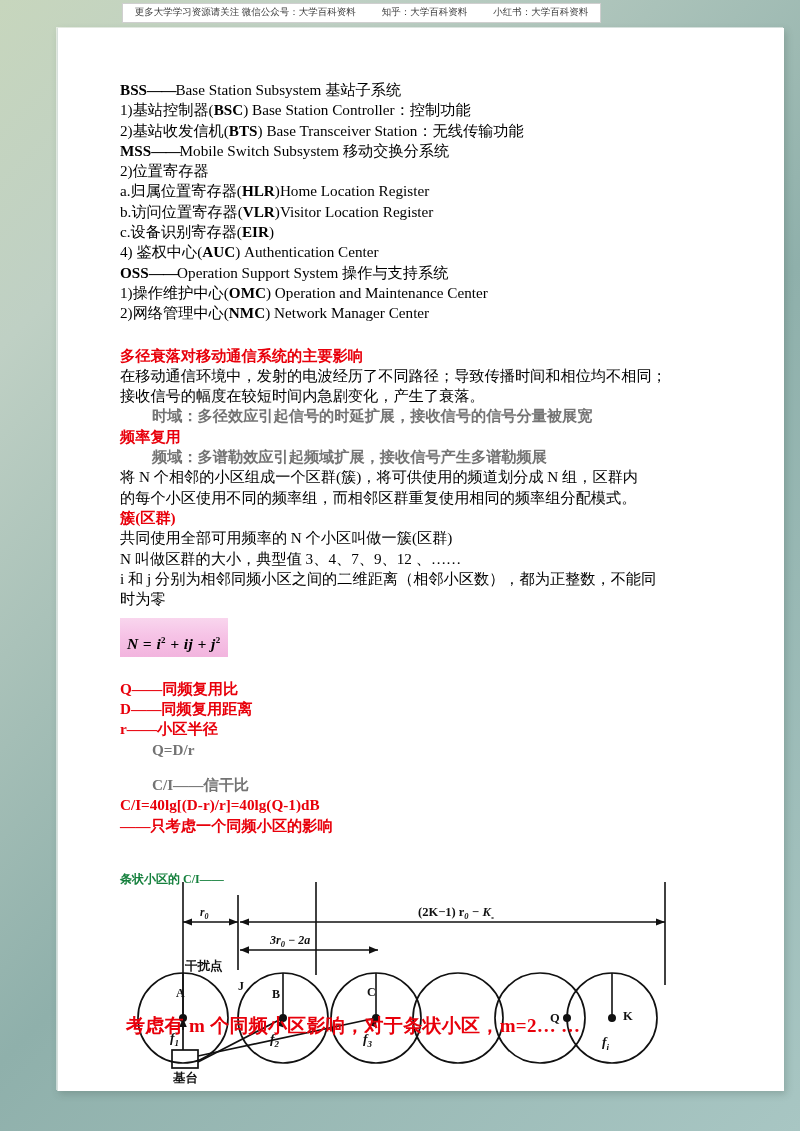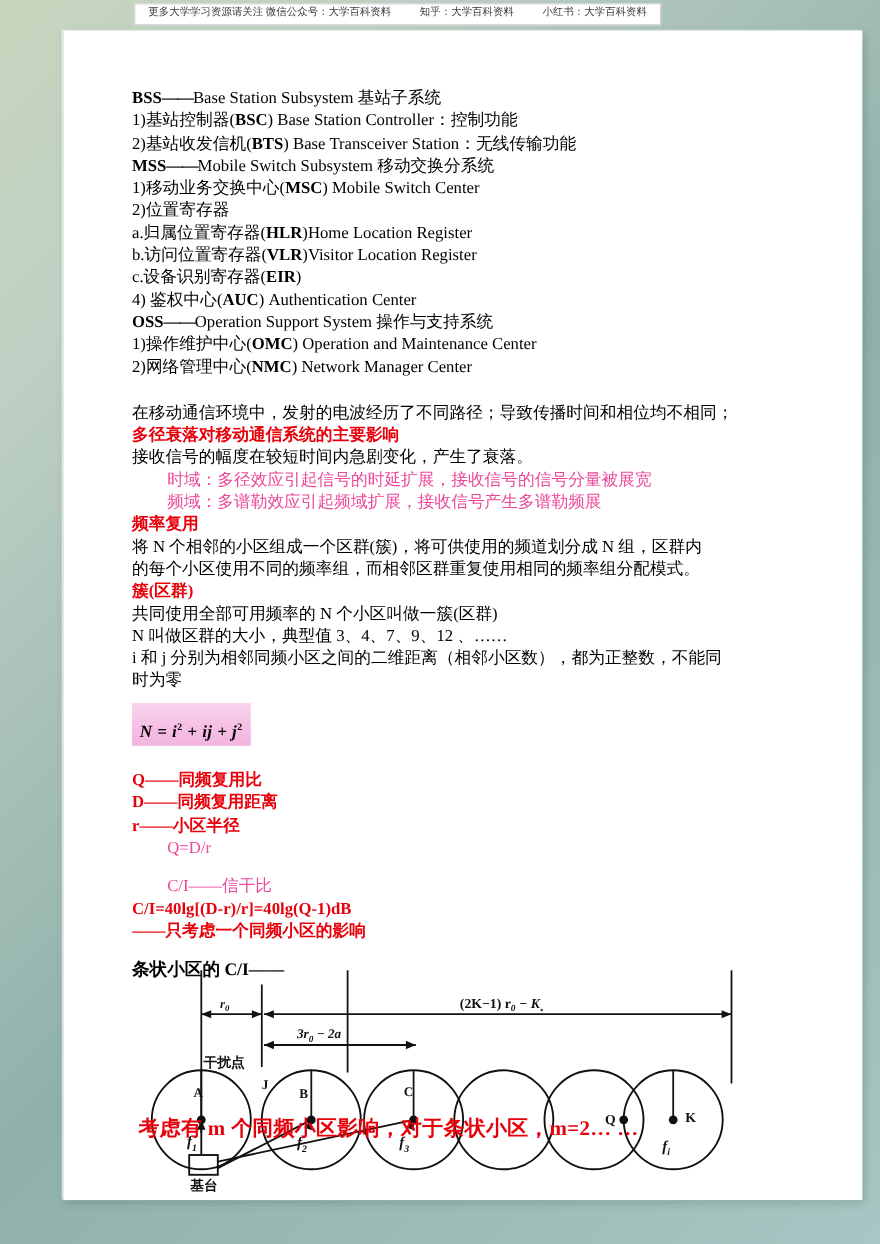--- a/index.html
+++ b/index.html
@@ -74,21 +74,21 @@
     width: 620px;
     font-size: 15.2px;
     line-height: 20.3px;
     color: #000000;
   }
   .ln { white-space: nowrap; }
   .b { font-weight: bold; }
   .dash { letter-spacing: -1px; }
 
   .red { color: #e8000b; font-weight: bold; }
-  .blue { color: #ec4899; font-weight: normal; padding-left: 32px; }
+  .blue { color: #737373; font-weight: bold; padding-left: 32px; }
 
   .gap-sm { height: 9px; }
   .gap-md { height: 15px; }
   .gap-lg { height: 22px; }
 
   
   .formula-box {
     display: inline-block;
     background: linear-gradient(180deg,#f9d6ee 0%, #f6c3e6 45%, #f2b4de 100%);
     padding: 12px 7px 2px 7px;
@@ -120,23 +120,23 @@
     font-weight: bold;
     color: #e8000b;
     letter-spacing: .3px;
     white-space: nowrap;
     z-index: 20;
   }
   #section-ci-strip {
     position: absolute;
     left: 63px;
     top: 843px;
-    font-size: 16px;
+    font-size: 12px;
     font-weight: bold;
-    color: #000000;
+    color: #15803d;
     white-space: nowrap;
   }
 </style>
 </head>
 <body>
 
 <div id="page-frame">
 
   <div id="paper">
 
@@ -148,23 +148,20 @@
       <div class="ln">
         <span>1)基站控制器(</span><span class="b">BSC</span><span>) Base Station Controller：控制功能</span>
       </div>
       <div class="ln">
         <span>2)基站收发信机(</span><span class="b">BTS</span><span>) Base Transceiver Station：无线传输功能</span>
       </div>
 
       <div class="ln">
         <span class="b">MSS</span><span class="b dash">——</span><span>Mobile Switch Subsystem</span>&nbsp;<span>移动交换分系统</span>
       </div>
-      <div class="ln">
-        <span>1)移动业务交换中心(</span><span class="b">MSC</span><span>) Mobile Switch Center</span>
-      </div>
       <div class="ln">2)位置寄存器</div>
       <div class="ln">
         <span>a.归属位置寄存器(</span><span class="b">HLR</span><span>)Home Location Register</span>
       </div>
       <div class="ln">
         <span>b.访问位置寄存器(</span><span class="b">VLR</span><span>)Visitor Location Register</span>
       </div>
       <div class="ln">
         <span>c.设备识别寄存器(</span><span class="b">EIR</span><span>)</span>
       </div>
@@ -177,27 +174,27 @@
       </div>
       <div class="ln">
         <span>1)操作维护中心(</span><span class="b">OMC</span><span>) Operation and Maintenance Center</span>
       </div>
       <div class="ln">
         <span>2)网络管理中心(</span><span class="b">NMC</span><span>) Network Manager Center</span>
       </div>
 
       <div class="gap-lg"></div>
 
+      <div class="ln red">多径衰落对移动通信系统的主要影响</div>
       <div class="ln">在移动通信环境中，发射的电波经历了不同路径；导致传播时间和相位均不相同；</div>
-      <div class="ln red">多径衰落对移动通信系统的主要影响</div>
       <div class="ln">接收信号的幅度在较短时间内急剧变化，产生了衰落。</div>
       <div class="ln blue">时域：多径效应引起信号的时延扩展，接收信号的信号分量被展宽</div>
+      <div class="ln red">频率复用</div>
+
       <div class="ln blue">频域：多谱勒效应引起频域扩展，接收信号产生多谱勒频展</div>
-
-      <div class="ln red">频率复用</div>
       <div class="ln">将 N 个相邻的小区组成一个区群(簇)，将可供使用的频道划分成 N 组，区群内</div>
       <div class="ln">的每个小区使用不同的频率组，而相邻区群重复使用相同的频率组分配模式。</div>
 
       <div class="ln red">簇(区群)</div>
       <div class="ln">共同使用全部可用频率的 N 个小区叫做一簇(区群)</div>
       <div class="ln">N 叫做区群的大小，典型值 3、4、7、9、12 、……</div>
       <div class="ln">i 和 j 分别为相邻同频小区之间的二维距离（相邻小区数），都为正整数，不能同</div>
       <div class="ln">时为零</div>
 
       <div class="gap-sm"></div>

